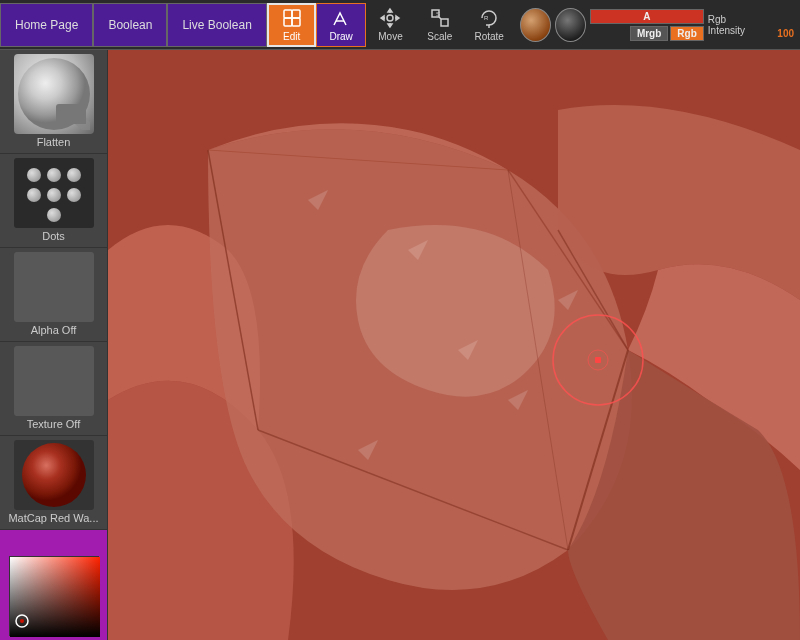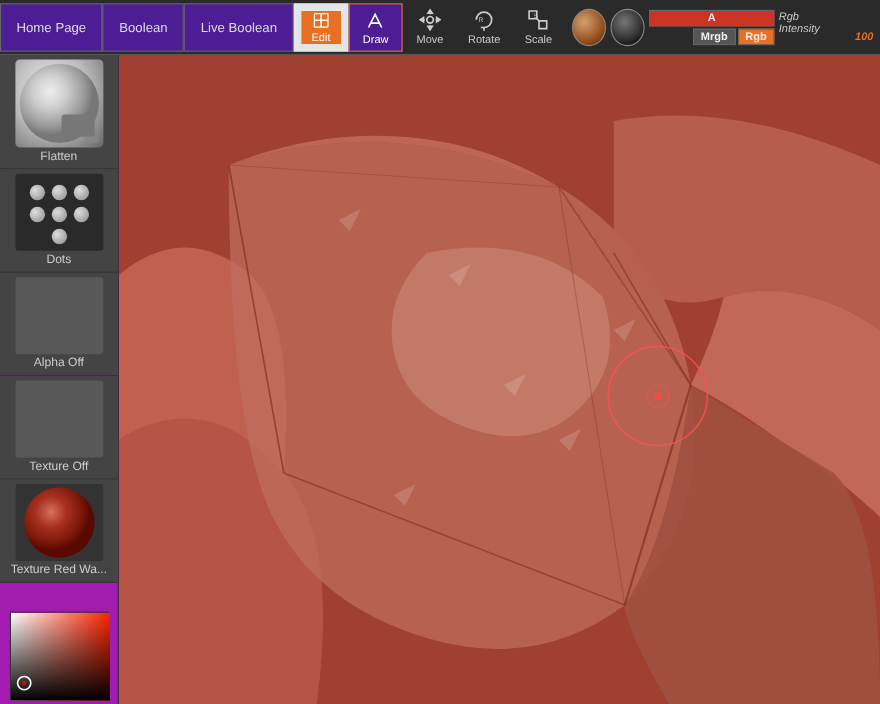--- a/index.html
+++ b/index.html
@@ -67,21 +67,21 @@
       font-size: 10px;
       cursor: pointer;
       border: 1px solid #666;
       color: #eee;
       font-weight: bold;
     }
     .color-btn-a { background: #cc3322; }
     .color-btn-mrgb { background: #555; }
     .color-btn-rgb { background: #e87020; }
     .rgb-intensity {
-      display: flex; align-items: flex-start; gap: 20px; color: #ccc; font-size: 10px; font-style: italic;
+      display: flex; align-items: center; gap: 20px; color: #ccc; font-size: 10px;
     }
 
     
     #main {
       display: flex;
       width: 800px;
       height: 590px;
     }
 
     
@@ -175,21 +175,21 @@
     }
   </style>
 </head>
 <body>
 
 <div id="toolbar">
   <button class="tb-btn">Home Page</button>
   <button class="tb-btn">Boolean</button>
   <button class="tb-btn">Live Boolean</button>
 
-  <button class="tb-icon-btn active" style="border: 7px solid #e5e5e5; background: #e87020; color:#fff; width:52px; height:44px;">
+  <button class="tb-icon-btn active" style="border: 2px solid #e5e5e5; background: #e87020; color:#fff; width:52px; height:44px;">
     <svg viewBox="0 0 22 22" fill="none" stroke="currentColor" stroke-width="1.5">
       <rect x="3" y="3" width="8" height="8" rx="1"></rect>
       <rect x="11" y="3" width="8" height="8" rx="1"></rect>
       <rect x="3" y="11" width="8" height="8" rx="1"></rect>
       <rect x="11" y="11" width="8" height="8" rx="1"></rect>
     </svg>
     <span style="font-size:10px;">Edit</span>
   </button>
 
   <button class="tb-icon-btn active" style="border: 1px solid #e87020; background: #4c1d95; color:#fff; width:52px; height:44px;">
@@ -204,35 +204,35 @@
     <svg viewBox="0 0 22 22" fill="none" stroke="currentColor" stroke-width="1.5">
       <circle cx="11" cy="11" r="3"></circle>
       <path d="M11 2 L11 6 M11 16 L11 20 M2 11 L6 11 M16 11 L20 11"></path>
       <path d="M11 2 L9 5 L13 5 Z M11 20 L9 17 L13 17 Z M2 11 L5 9 L5 13 Z M20 11 L17 9 L17 13 Z" fill="currentColor"></path>
     </svg>
     <span style="font-size:10px;">Move</span>
   </button>
 
   <button class="tb-icon-btn" style="color:#ccc; width:52px; height:44px;">
     <svg viewBox="0 0 22 22" fill="none" stroke="currentColor" stroke-width="1.5">
-      <path d="M4 11 A7 7 0 1 1 11 18"></path>
-      <path d="M8 18 L11 18 L11 21" fill="none"></path>
-      <text x="6" y="13" font-size="6" fill="currentColor" stroke="none">R</text>
-    </svg>
-    <span style="font-size:10px;">Rotate</span>
-  </button>
-
-  <button class="tb-icon-btn" style="color:#ccc; width:52px; height:44px;">
-    <svg viewBox="0 0 22 22" fill="none" stroke="currentColor" stroke-width="1.5">
       <path d="M3 3 L10 3 L10 10 L3 10 Z"></path>
       <path d="M12 12 L19 12 L19 19 L12 19 Z"></path>
       <line x1="10" y1="10" x2="12" y2="12"></line>
       <text x="7" y="9" font-size="6" fill="currentColor" stroke="none">S</text>
     </svg>
     <span style="font-size:10px;">Scale</span>
+  </button>
+
+  <button class="tb-icon-btn" style="color:#ccc; width:52px; height:44px;">
+    <svg viewBox="0 0 22 22" fill="none" stroke="currentColor" stroke-width="1.5">
+      <path d="M4 11 A7 7 0 1 1 11 18"></path>
+      <path d="M8 18 L11 18 L11 21" fill="none"></path>
+      <text x="6" y="13" font-size="6" fill="currentColor" stroke="none">R</text>
+    </svg>
+    <span style="font-size:10px;">Rotate</span>
   </button>
 
   <div class="tb-spacer"></div>
 
   <div class="tb-material">
     <div class="mat-sphere"></div>
     <div class="mat-ball"></div>
     <div class="color-buttons">
       <button class="color-btn color-btn-a">A</button>
       <div style="display:flex;gap:2px;padding-left:40px;">
@@ -302,21 +302,21 @@
               <stop offset="0%" stop-color="#d87060"></stop>
               <stop offset="40%" stop-color="#a83020"></stop>
               <stop offset="80%" stop-color="#7a1808"></stop>
               <stop offset="100%" stop-color="#5a0800"></stop>
             </radialGradient>
           </defs>
           <rect width="80" height="70" rx="3" fill="#333"></rect>
           <circle cx="40" cy="35" r="32" fill="url(#matcapGrad)"></circle>
         </svg>
       </div>
-      <span class="panel-label">Texture Red Wa...</span>
+      <span class="panel-label">MatCap Red Wa...</span>
     </div>
 
     <div class="color-picker-area">
       <div class="color-picker-box">
         <svg width="90" height="80" viewBox="0 0 90 80">
           <defs>
             <linearGradient id="hueGrad" x1="0%" y1="0%" x2="100%" y2="0%">
               <stop offset="0%" stop-color="#ffffff"></stop>
               <stop offset="100%" stop-color="#ff2200"></stop>
             </linearGradient>

